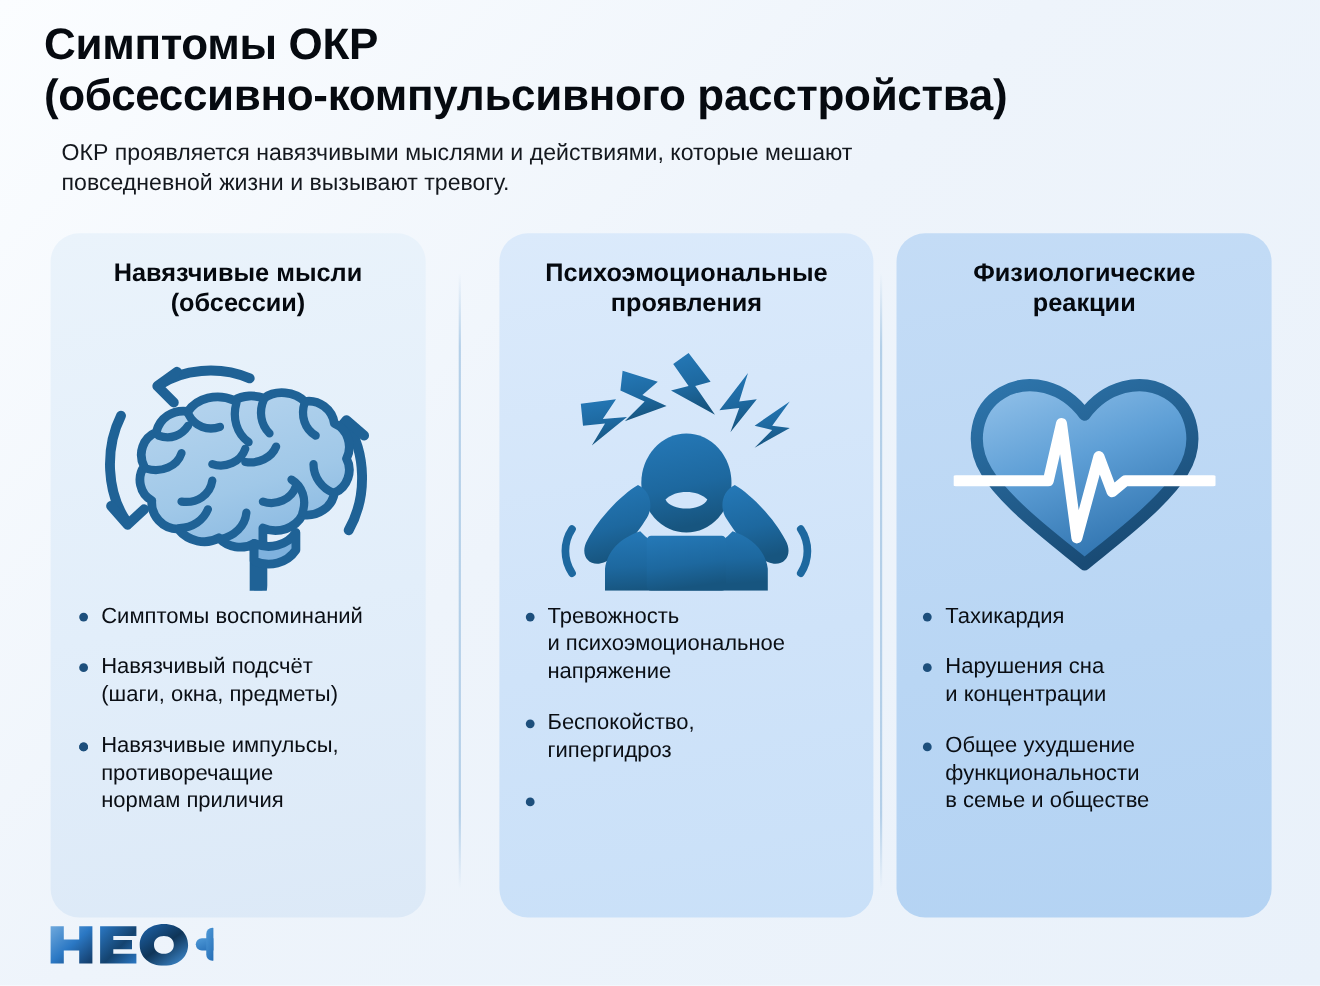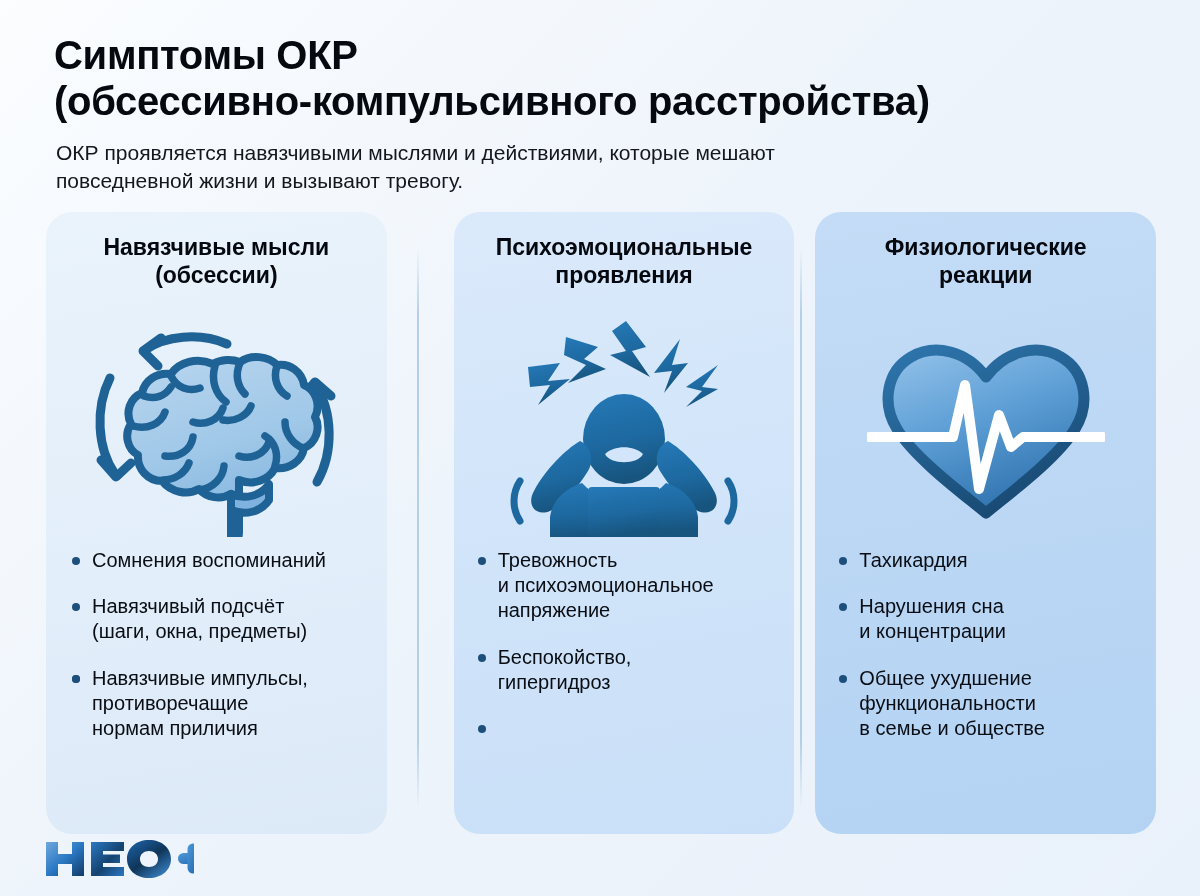--- a/index.html
+++ b/index.html
@@ -27,21 +27,21 @@
     left: 40px;
     top: 18px;
     width: 1130px;
   }
   .title {
     font-size: 40px;
     line-height: 1.16;
     font-weight: 700;
     color: #060a10;
     letter-spacing: -0.3px;
-    margin: 14px;
+    margin: 0;
     white-space: pre-line;
   }
   .subtitle {
     margin: 14px 0 0 16px;
     font-size: 21px;
     line-height: 1.33;
     color: #14181e;
     font-weight: 400;
     max-width: 1020px;
     white-space: pre-line;
@@ -228,21 +228,21 @@
               <path d="M113 3 C108 14 110 26 118 34"></path>
               <path d="M96 60 C108 62 120 56 124 46"></path>
               <path d="M66 62 C78 66 92 60 96 48"></path>
             </g>
 
             <path d="M104 134 C118 140 134 136 142 124 L142 140 C134 152 118 156 104 150 Z" fill="#7fb2de" stroke="#1f6296" stroke-width="8" stroke-linejoin="round"></path>
           </g>
         </svg>
       </div>
       <ul class="bullets">
-        <li class="bullet"><span class="dot"></span><span>Сомнения воспоминаний</span></li>
+        <li class="bullet"><span class="dot"></span><span>Симптомы воспоминаний</span></li>
         <li class="bullet"><span class="dot"></span><span>Навязчивый подсчёт
 (шаги, окна, предметы)</span></li>
         <li class="bullet"><span class="dot"></span></li>
         <li class="bullet"><span class="dot"></span><span>Навязчивые импульсы,
 противоречащие
 нормам приличия</span></li>
       </ul>
     </div>
 
     <div class="card card-2">

